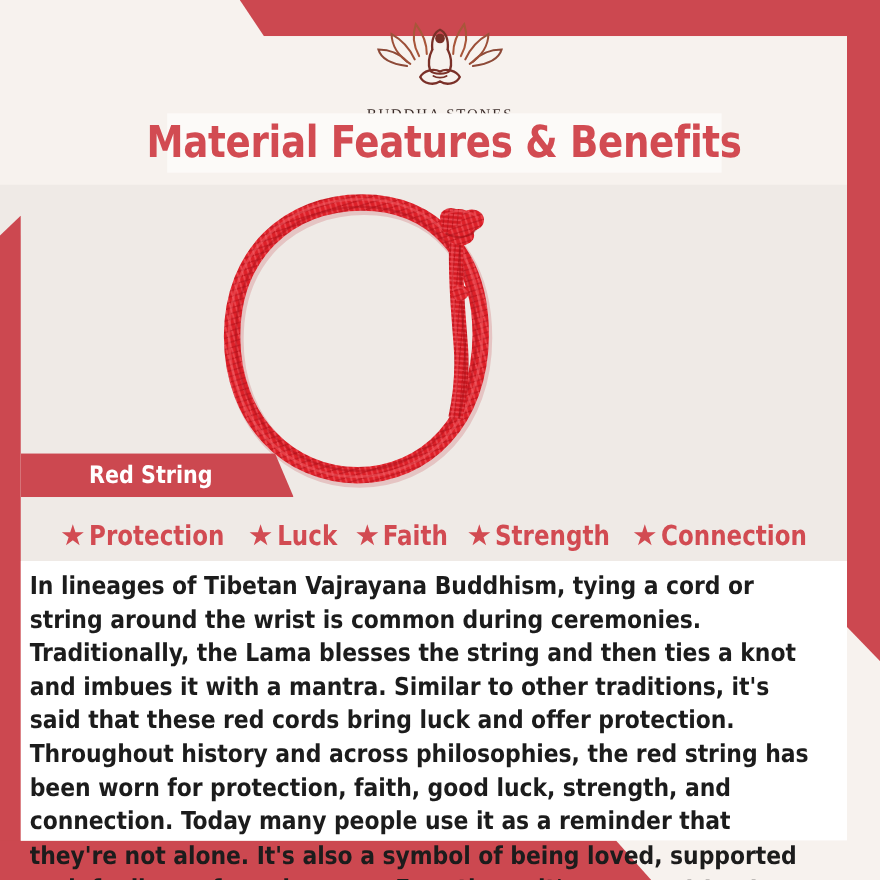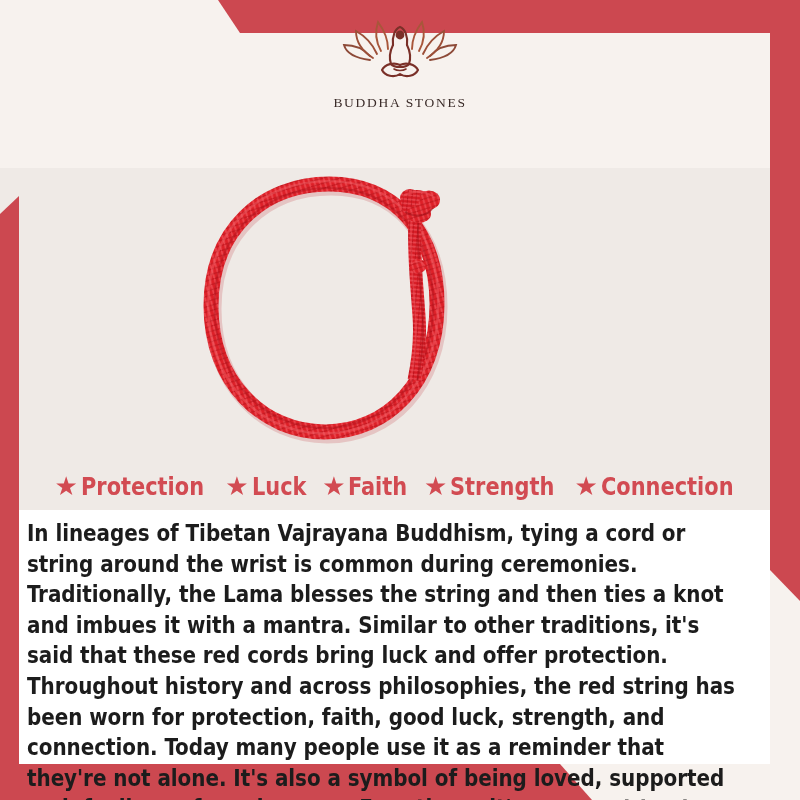--- a/index.html
+++ b/index.html
@@ -225,20 +225,23 @@
 
           <path d="M46 52 C49 46 58 44 64 47 C70 44 79 46 82 52 C79 58 70 60 64 56 C58 60 49 58 46 52" stroke="#7a3028" stroke-width="2.1"></path>
 
           <path d="M58 51 C61 53 67 53 70 51" stroke="#7a3028" stroke-width="1.6"></path>
         </g>
       </svg>
     </span>
     <span class="logo-word">BUDDHA STONES</span>
   </div>
 
+  <div class="title-band">
+    <span class="title-text">Material Features &amp; Benefits</span>
+  </div>
 
   <div class="product-stage">
     <span class="bracelet">
       <svg width="320" height="290" viewBox="0 0 320 290" xmlns="http://www.w3.org/2000/svg">
         <defs>
           <linearGradient id="cordGrad" x1="0" y1="0" x2="1" y2="1">
             <stop offset="0%" stop-color="#e8303a"></stop>
             <stop offset="45%" stop-color="#dd1f2a"></stop>
             <stop offset="100%" stop-color="#c2121c"></stop>
           </linearGradient>
@@ -297,20 +300,23 @@
         </g>
 
         <g>
           <ellipse cx="251" cy="92" rx="8.5" ry="7" fill="url(#braid)"></ellipse>
           <path d="M244 90 C 249 86 255 87 258 92" stroke="#f0575f" stroke-width="1.5" fill="none" opacity="0.5"></path>
         </g>
       </svg>
     </span>
   </div>
 
+  <div class="label-banner">
+    <span class="label-text">Red String</span>
+  </div>
 
   <div class="benefits-row">
     <span class="benefit">
       <span class="benefit-star">★</span>
       <span class="benefit-label">Protection</span>
     </span>
     <span class="benefit">
       <span class="benefit-star">★</span>
       <span class="benefit-label">Luck</span>
     </span>

